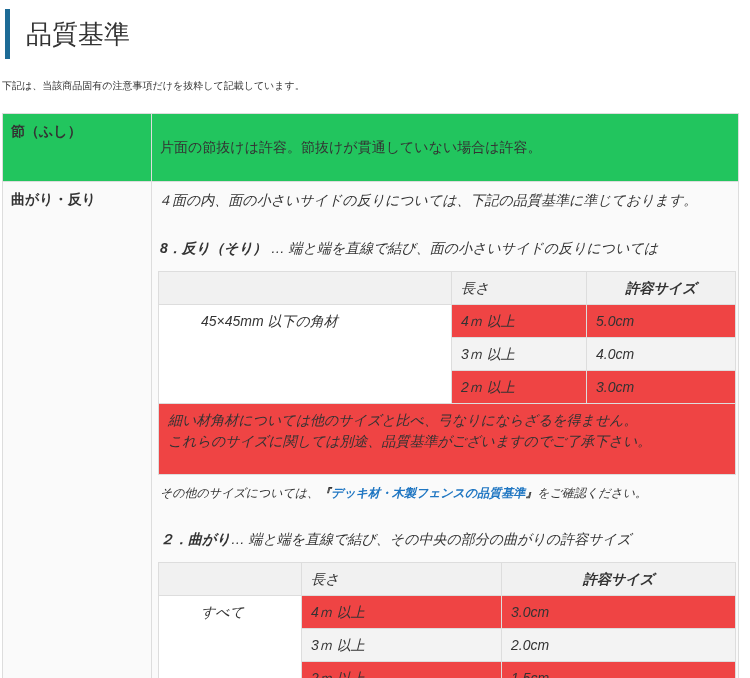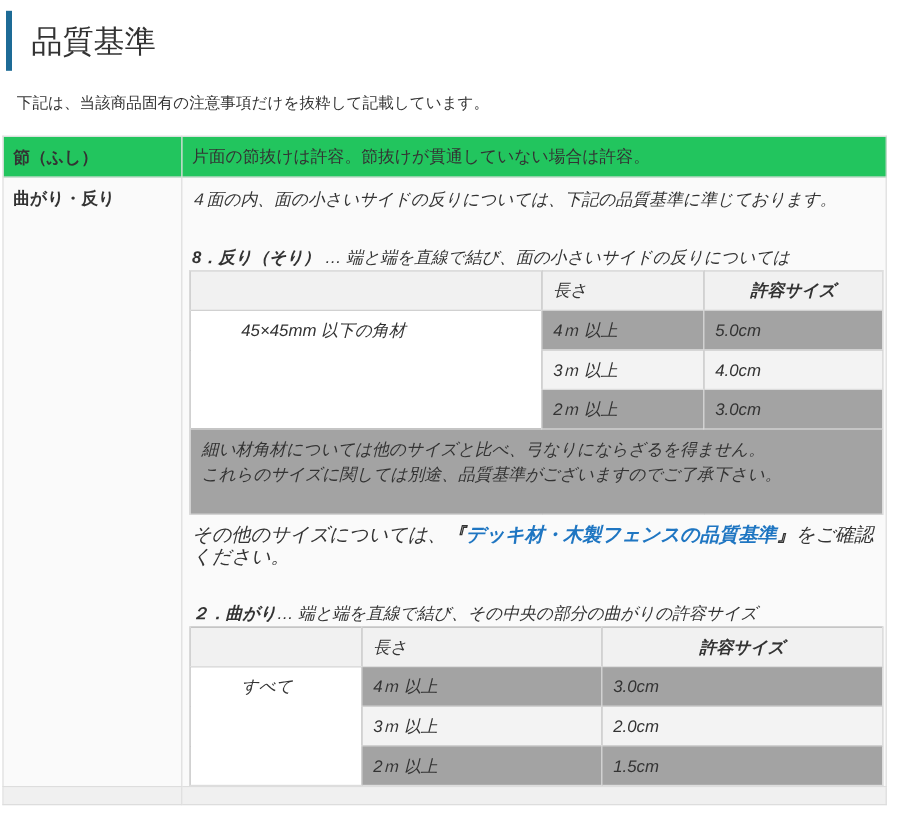--- a/index.html
+++ b/index.html
@@ -17,22 +17,22 @@
   h1.page-title {
     margin: 9px 0 0 5px;
     padding-left: 16px;
     border-left: 5px solid #1d6b96;
     font-size: 26px;
     font-weight: 400;
     line-height: 50px;
     color: #333333;
   }
   p.intro {
-    margin: 18px 0 0 14px;
-    font-size: 13px;
+    margin: 18px 0 0 2px;
+    font-size: 10px;
     line-height: 17px;
   }
 
   
   table.outer {
     margin: 19px 0 0 2px;
     width: 737px;
     border-collapse: collapse;
     font-size: 14px;
   }
@@ -42,45 +42,45 @@
   }
   table.outer > tbody > tr > th {
     width: 149px;
     text-align: left;
     vertical-align: top;
     font-weight: bold;
     padding: 8px 6px 6px 8px;
     line-height: 19px;
   }
   tr.row-knots { background: #22c55e; }
-  tr.row-knots > td { padding: 7px 8px; line-height: 19px; }
+  tr.row-knots > td { padding: 24px 8px; line-height: 19px; }
   tr.row-warp { background: #fafafa; }
   td.warp-cell {
     vertical-align: top;
     padding: 8px 2px 0 6px;
     font-style: italic;
   }
   td.warp-cell p.warp-intro {
     margin: 0;
     line-height: 21px;
   }
   p.sec-head {
     margin: 27px 0 0 2px;
     line-height: 21px;
   }
   p.sec-head b { font-weight: bold; }
   p.sec-head.second { margin-top: 27px; }
 
   
   table.inner {
     width: 100%;
-    margin-top: 0;
+    margin-top: 12px;
     border-collapse: collapse;
     table-layout: fixed;
-    background: #a3a3a3;
+    background: #ef4444;
     font-size: 14px;
   }
   table.inner th, table.inner td {
     border: 1px solid #dddddd;
     text-align: left;
     font-weight: normal;
     padding: 6px 9px;
     line-height: 20px;
     overflow: hidden;
     white-space: nowrap;
@@ -91,21 +91,21 @@
   table.inner tr.zebra td.len-cell,
   table.inner tr.zebra td.size-cell { background: #f3f3f3; }
   table.inner td.note-cell {
     padding: 6px 9px 22px 9px;
     line-height: 21px;
     white-space: normal;
   }
 
   p.other-note {
     margin: 9px 0 0 2px;
-    font-size: 16px;
+    font-size: 12px;
     line-height: 18px;
   }
   p.other-note .bracket { font-weight: bold; color: #333333; }
   a.quality-link {
     color: #1f76c2;
     font-weight: bold;
     text-decoration: none;
     cursor: pointer;
   }
   tr.cutoff-row > th, tr.cutoff-row > td {

